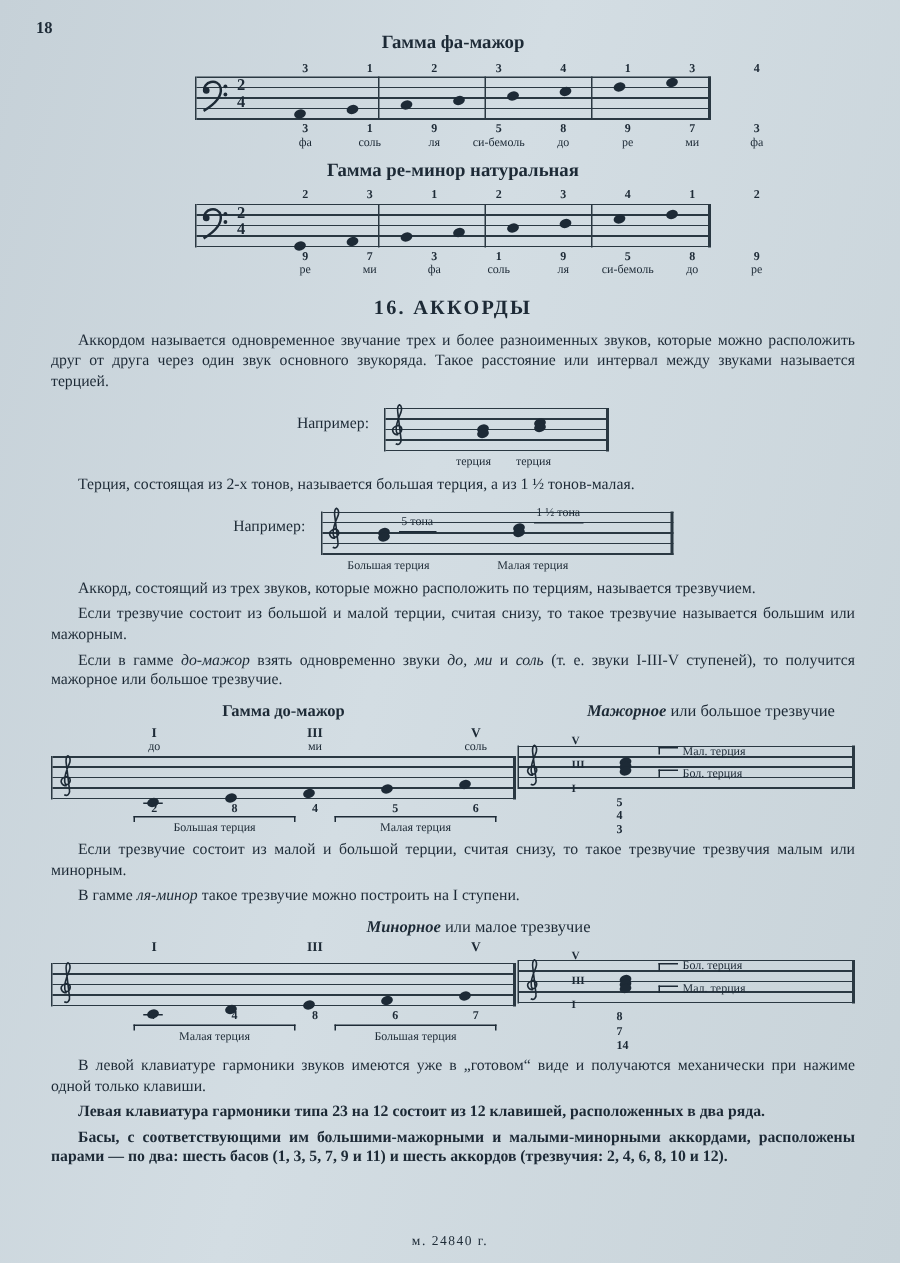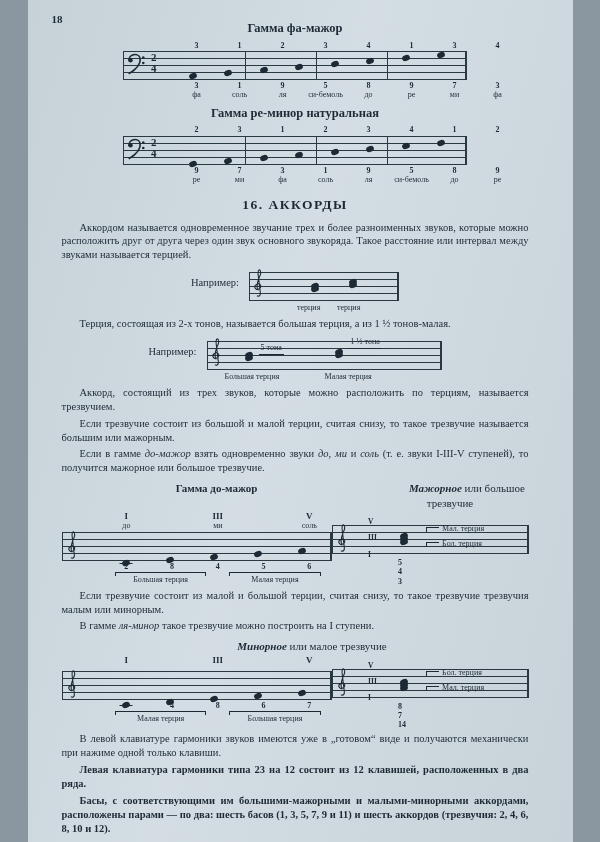--- a/index.html
+++ b/index.html
@@ -1,23 +1,23 @@
 <!DOCTYPE html>
 <html><head>
 <meta charset="utf-8">
 <style>
   html,body{margin:0;padding:0;background:#8a97a0;}
   .page{
-    width:545px;height:842px;box-sizing:border-box;position:relative;
+    width:600px;height:842px;box-sizing:border-box;position:relative;
     margin:0 auto;
     background:linear-gradient(105deg,#c6d1d8,#d3dde3 45%,#c8d3d9);
     color:#1d2a36;
     font-family:"Liberation Serif", serif;
     font-size:10.5px;line-height:1.32;
-    padding:14px 44px 10px 34px;
+    padding:14px 30px 10px 34px;
     overflow:hidden;
   }
   .pageno{position:absolute;top:12px;left:24px;font-size:11px;font-weight:bold;}
   .h-scale{font-weight:bold;text-align:center;font-size:12.5px;margin:6px 0 4px;}
   .h-section{font-weight:bold;text-align:center;font-size:13.5px;letter-spacing:1.5px;margin:12px 0 7px;}
   p{margin:3px 0;text-align:justify;text-indent:18px;}
   p.pbold{font-weight:bold;}
   i.em{font-style:italic;}
 
   
@@ -467,13 +467,14 @@
           <span class="cn">7</span>
           <span class="cn">14</span>
         </div>
     </div>
   </div>
 
   <p>В левой клавиатуре гармоники звуков имеются уже в „готовом“ виде и получаются механически при нажиме одной только клавиши.</p>
   <p class="pbold">Левая клавиатура гармоники типа 23 на 12 состоит из 12 клавишей, расположенных в два ряда.</p>
   <p class="pbold">Басы, с соответствующими им большими-мажорными и малыми-минорными аккордами, расположены парами — по два: шесть басов (1, 3, 5, 7, 9 и 11) и шесть аккордов (трезвучия: 2, 4, 6, 8, 10 и 12).</p>
 
+  <div class="footer">м. 24840 г.</div>
 </div>
 
 </body></html>

